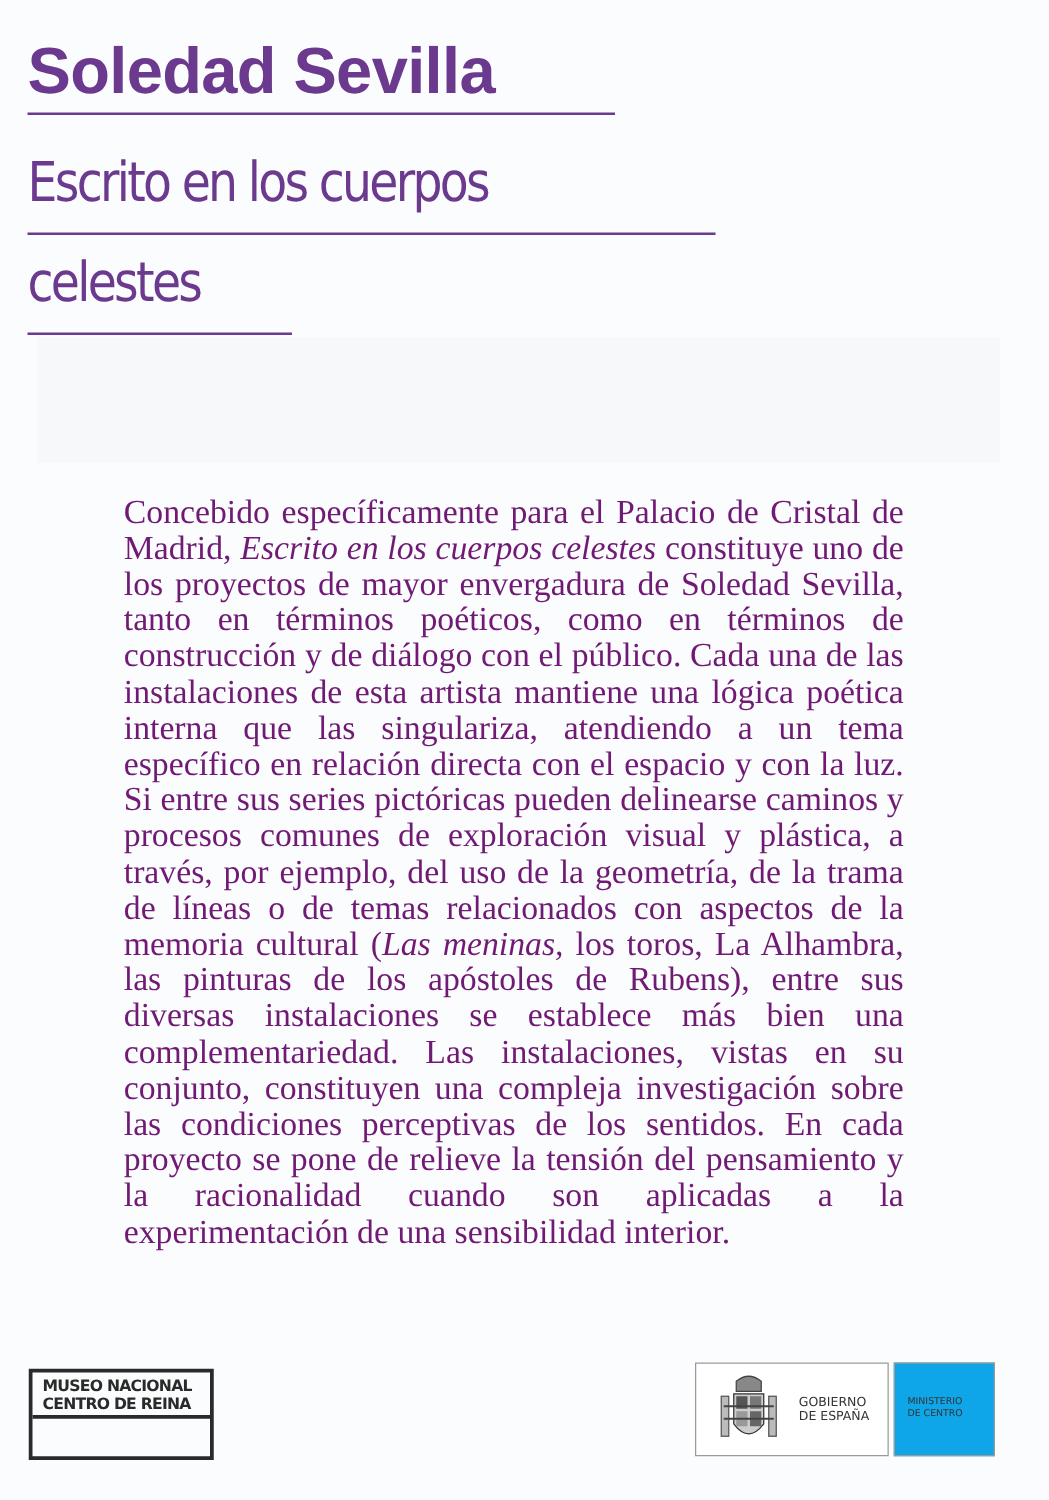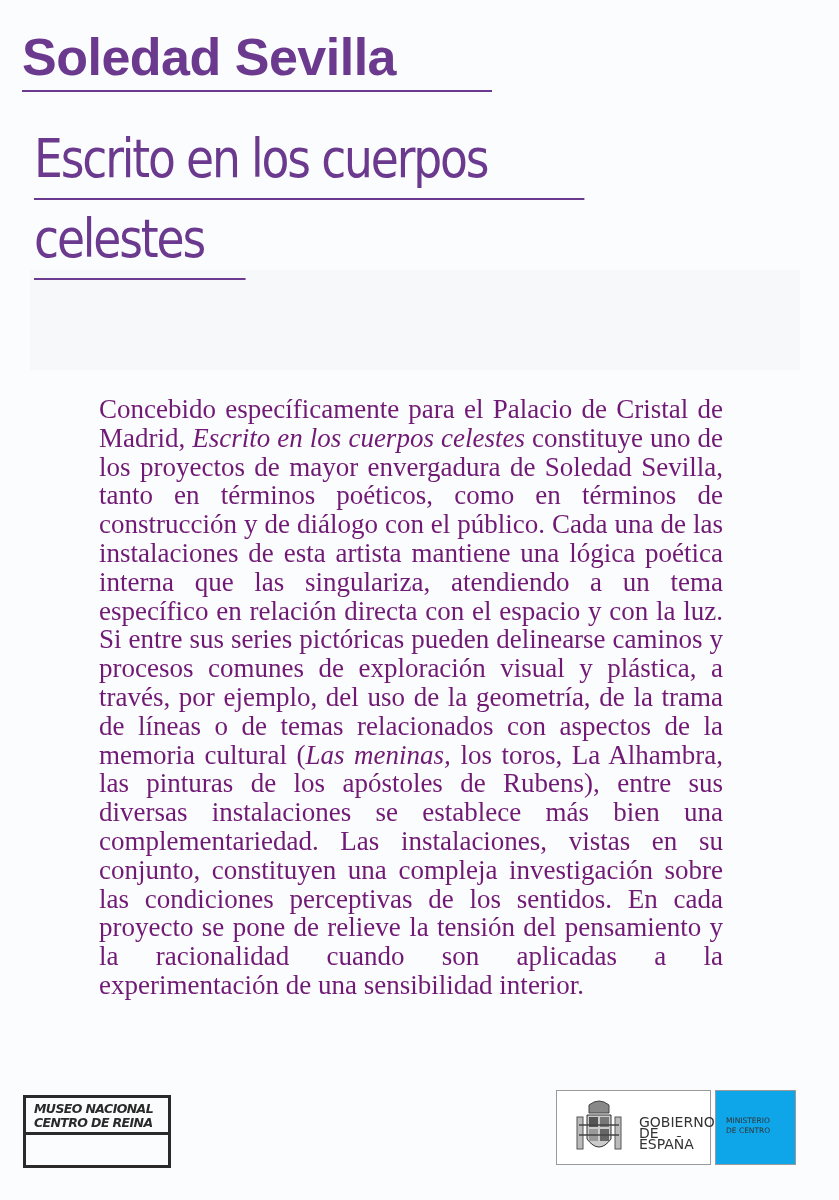--- a/index.html
+++ b/index.html
@@ -12,22 +12,22 @@
       position: absolute; left: 22px; top: 28px;
       font-family: "Liberation Sans", sans-serif; font-weight: 700;
       font-size: 52px; line-height: 58px; letter-spacing: -0.5px;
       color: #6b3a8f; margin: 0;
       border-bottom: 2px solid #6b3a8f; padding-bottom: 4px;
       width: 470px; white-space: nowrap;
     }
     .subtitle {
       position: absolute; left: 22px; top: 108px;
       font-family: "DejaVu Sans", sans-serif; font-weight: 200;
-      font-size: 53px; line-height: 78px; letter-spacing: -2.5px;
-      color: #6b3a8f; margin: 12px;
+      font-size: 44px; line-height: 78px; letter-spacing: -2.5px;
+      color: #6b3a8f; margin: 0;
     }
     .subtitle .line {
       display: inline-block; border-bottom: 2px solid #6b3a8f;
       transform: scaleX(0.86); transform-origin: left;
       font-weight: normal; white-space: nowrap;
     }
     .subtitle .l1 { width: 640px; }
     .subtitle .l2 { width: 246px; }
     .ghost {
       position: absolute; left: 30px; top: 270px; width: 770px; height: 100px;
@@ -38,34 +38,34 @@
       font-size: 27px; line-height: 28.8px; color: #701a75;
       text-align: justify; margin: 0;
     }
     .body-text p { margin: 0; }
     .body-text em { font-style: italic; }
     .museo-logo {
       position: absolute; left: 23px; top: 1095px; width: 148px; height: 73px;
       border: 3px solid #2a2a2a; box-sizing: border-box;
       font-family: "DejaVu Sans", sans-serif; font-weight: 700; color: #2a2a2a;
     }
-    .museo-logo .top { padding: 4px 6px 2px 8px; font-size: 12.5px; line-height: 14px; letter-spacing: -0.6px; border-bottom: 3px solid #2a2a2a; font-style: italic; }
+    .museo-logo .top { padding: 4px 6px 2px 8px; font-size: 12.5px; line-height: 14px; letter-spacing: -0.6px; border-bottom: 3px solid #2a2a2a; }
     .museo-logo .bot { padding: 2px 6px 0 8px; font-size: 19px; line-height: 24px; letter-spacing: -0.6px; }
     .gob-logo {
       position: absolute; left: 556px; top: 1090px; width: 155px; height: 75px;
       border: 1px solid #9a9a9a; box-sizing: border-box; background: #fff;
     }
     .min-logo {
       position: absolute; left: 715px; top: 1090px; width: 81px; height: 75px;
       border: 1px solid #9a9a9a; box-sizing: border-box; background: #0ea5e9;
     }
     .crest { position: absolute; left: 18px; top: 8px; }
     .gob-text {
       position: absolute; left: 82px; top: 26px;
-      font-family: "DejaVu Sans", sans-serif; font-size: 14px; line-height: 11px; color: #333;
+      font-family: "DejaVu Sans", sans-serif; font-size: 10px; line-height: 11px; color: #333;
     }
     .min-text {
       position: absolute; left: 10px; top: 25px;
       font-family: "DejaVu Sans", sans-serif; font-size: 7.5px; line-height: 10px; color: #333;
     }
     .watermark {
       position: absolute; left: 663px; top: 1231px;
       font-family: "DejaVu Sans", sans-serif; font-weight: 700; font-size: 18px;
       color: #ef4444; letter-spacing: -0.2px;
       -webkit-text-stroke: 1px #c4c4c4;

